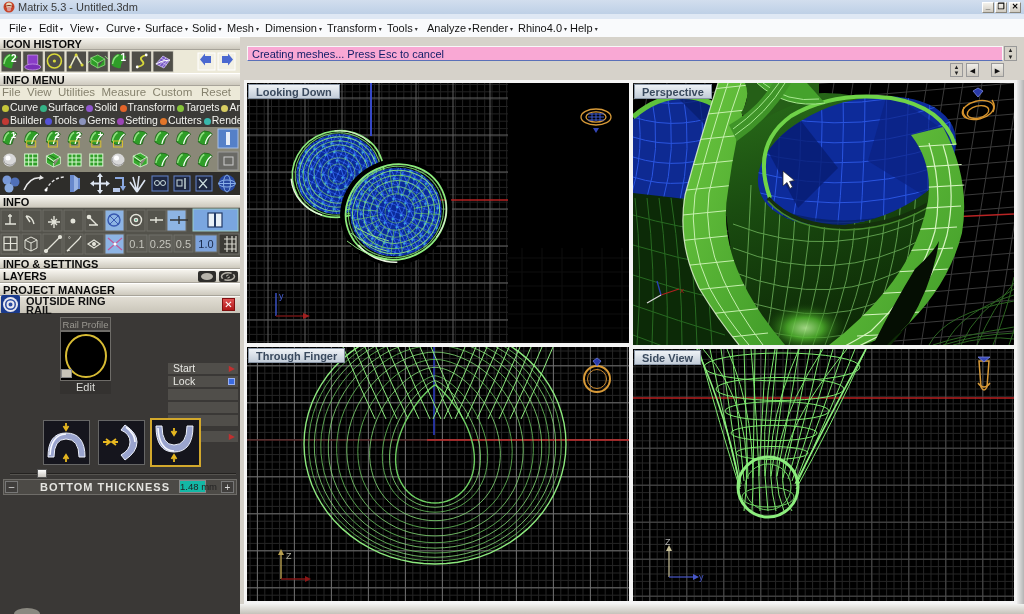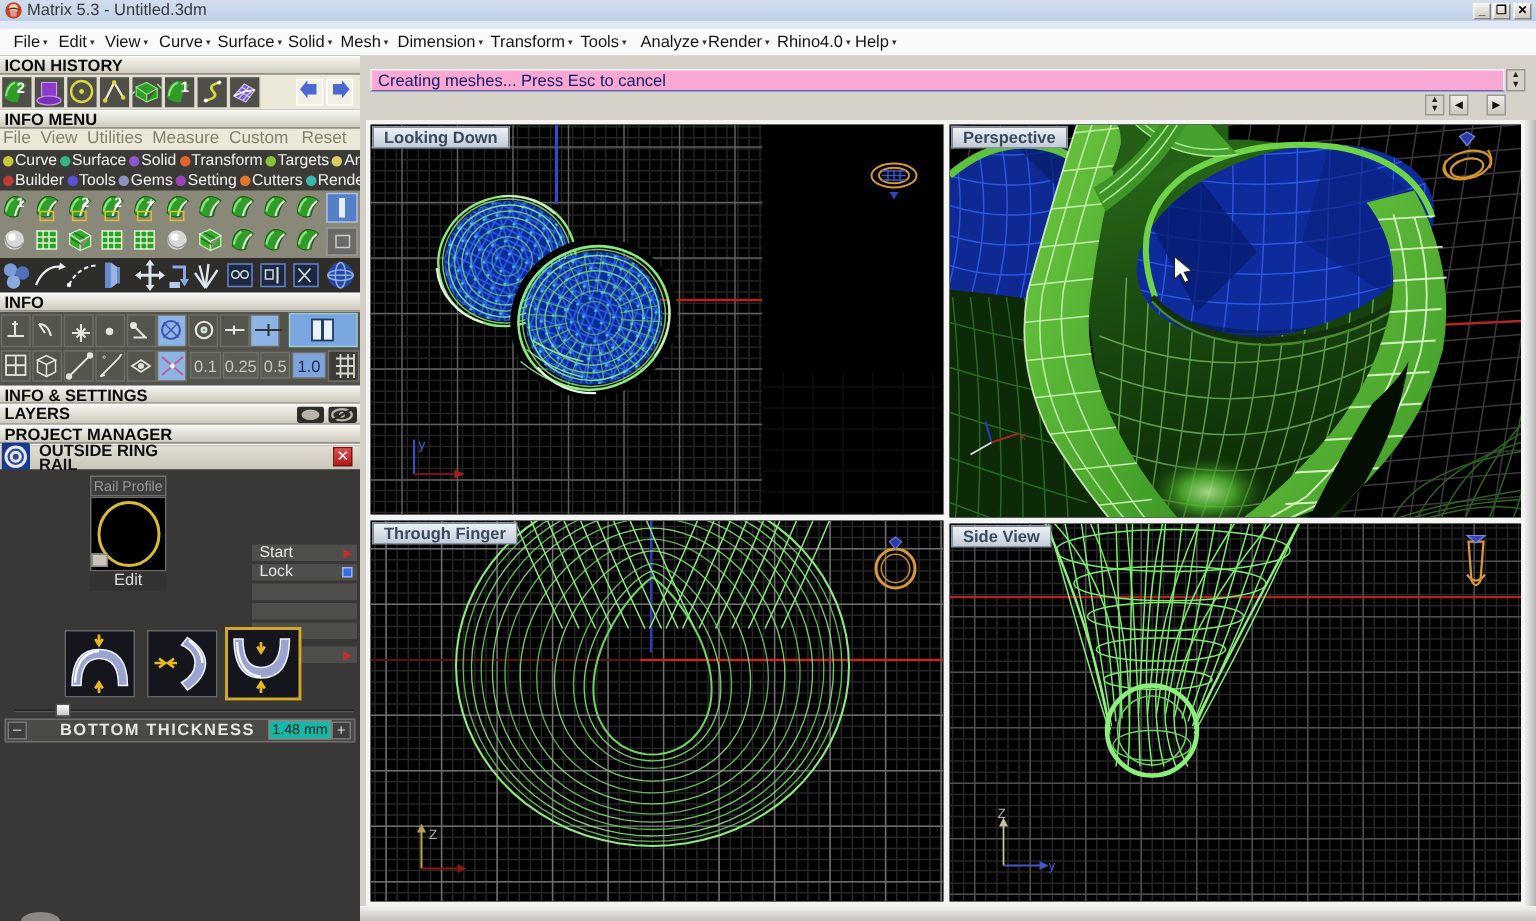--- a/index.html
+++ b/index.html
@@ -408,21 +408,21 @@
         <path d="M22 42 v-5 M19.5 39 l2.5 -4 l2.5 4" stroke="#e8b820" stroke-width="1.8" fill="none"></path>
       </svg>
     </div>
 
   <div class="abs" style="left:10px;top:473px;width:226px;height:2px;background:#242220;border-bottom:1px solid #55534f"></div>
   <div class="abs" style="left:37px;top:469px;width:10px;height:9px;background:linear-gradient(#fdfdfd,#cac6c0);border:1px solid #555"></div>
 
   <div class="abs" style="left:3px;top:479px;width:234px;height:16px;background:#4c4a46;border:1px solid #6e6c68"></div>
   <div class="abs" style="left:5px;top:481px;width:13px;height:12px;background:#403e3c;border:1px solid #777;color:#ddd;font-size:10px;text-align:center;line-height:10px">–</div>
   <div class="abs" style="left:30px;top:480px;width:150px;height:14px;color:#e4e4e0;font-size:11px;font-weight:bold;letter-spacing:1px;text-align:center;line-height:15px">BOTTOM THICKNESS</div>
-  <div class="abs" style="z-index:2;left:179px;top:480px;width:42px;height:13px;background:#14b8a6;border:1px solid #888;color:#222;font-size:9.5px;text-align:center;line-height:12px;white-space:nowrap">1.48 mm</div>
+  <div class="abs" style="z-index:2;left:179px;top:480px;width:27px;height:13px;background:#14b8a6;border:1px solid #888;color:#222;font-size:9.5px;text-align:center;line-height:12px;white-space:nowrap">1.48 mm</div>
   <div class="abs" style="left:221px;top:481px;width:13px;height:12px;background:#403e3c;border:1px solid #777;color:#ddd;font-size:10px;text-align:center;line-height:11px">+</div>
   <div class="abs" style="left:14px;top:608px;width:26px;height:12px;background:#8a8880;border-radius:50%"></div>
 
   <div class="abs" id="cmdbg"></div>
   <div class="abs cmdbar" style="left:247px;top:46px;width:756px;height:15px">Creating meshes... Press Esc to cancel</div>
   <div class="abs" style="left:1004px;top:46px;width:13px;height:15px;background:#d6d2c8;border:1px solid #999">
       <div style="font-size:6px;text-align:center;line-height:7px;color:#222">▲<br>▼</div>
     </div>
   <div class="abs" style="left:950px;top:63px;width:13px;height:14px;background:#d6d2c8;border:1px solid #999">
       <div style="font-size:6px;text-align:center;line-height:6px;color:#222">▲<br>▼</div>

